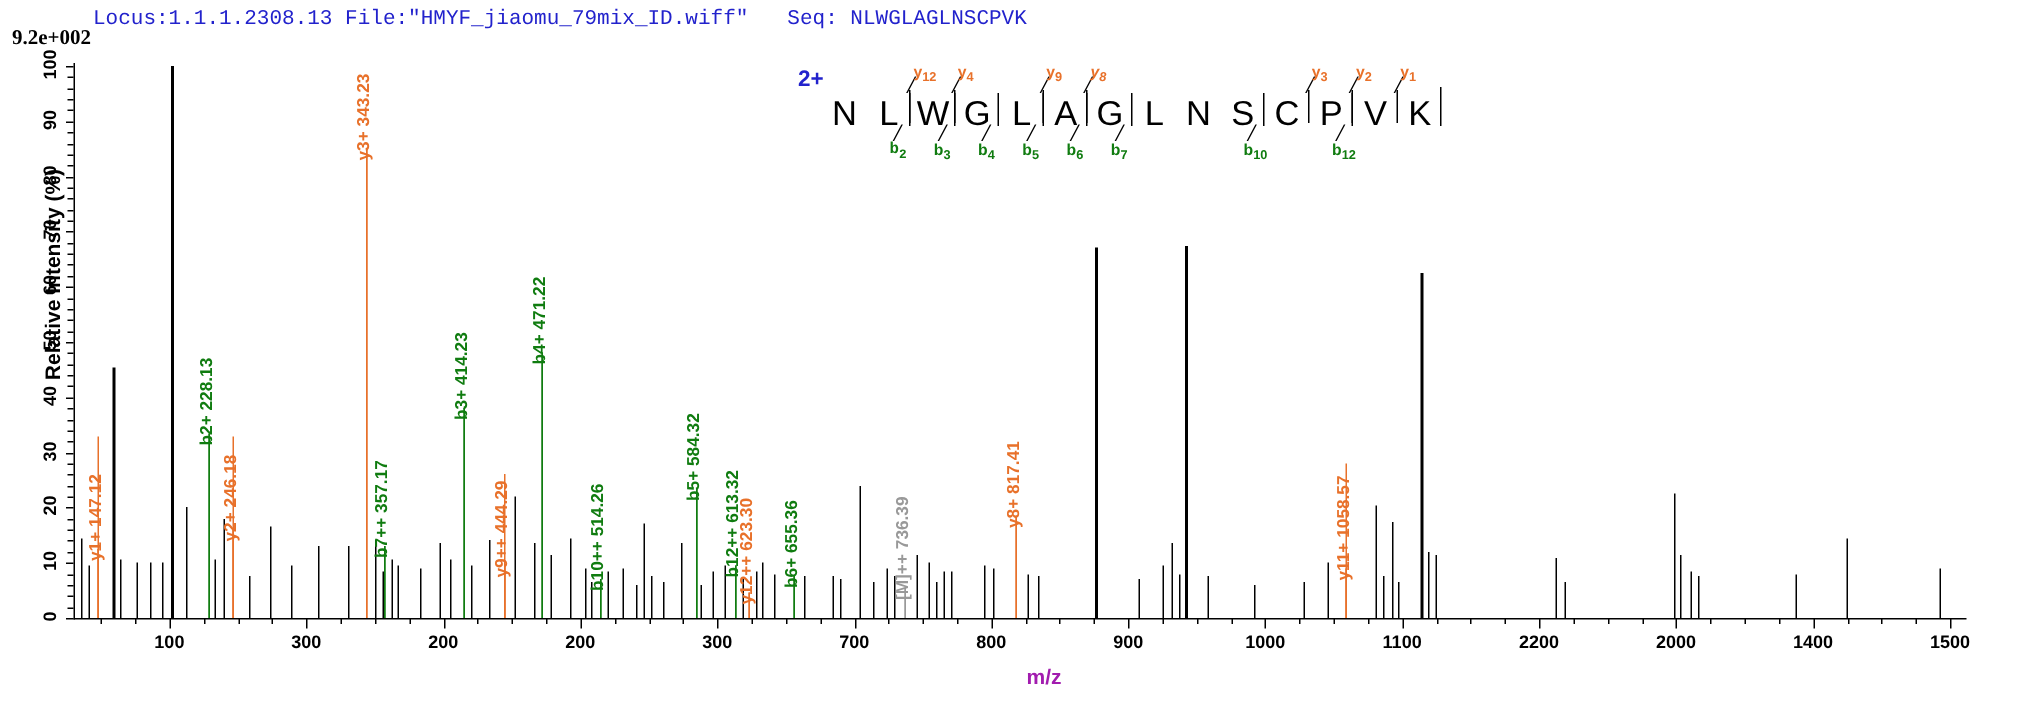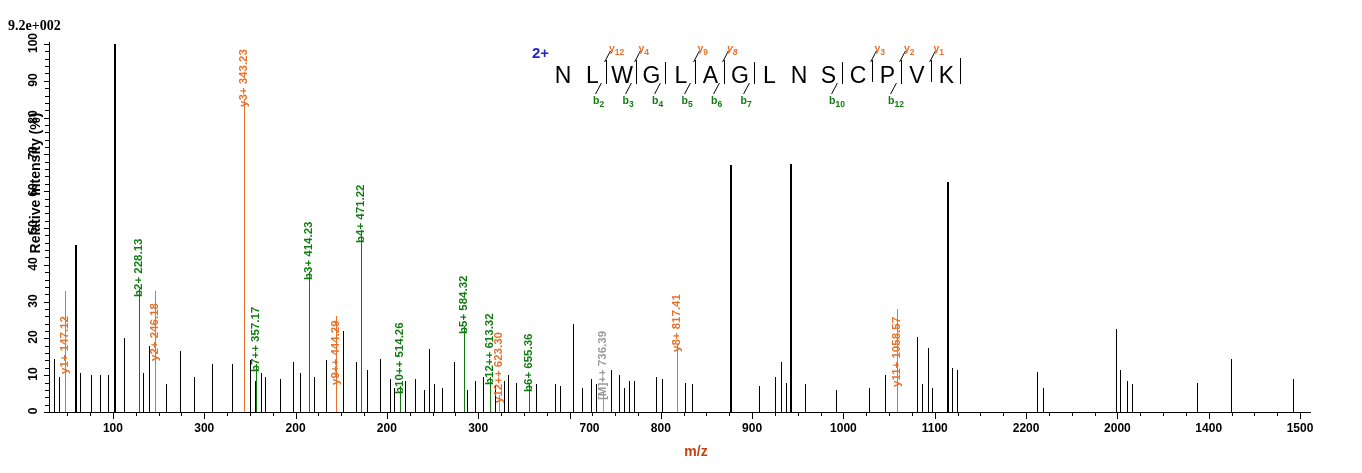--- a/index.html
+++ b/index.html
@@ -78,21 +78,21 @@
     width: 60px;
     margin-left: -30px;
     text-align: center;
   }
   .x-axis-title {
     position: absolute;
     top: 443px; left: 0; width: 1362px;
     text-align: center;
     font-size: 14px;
     font-weight: bold;
-    color: #c2410c;
+    color: #a21caf;
   }
   .x-axis-title span { margin-left: 30px; }
 
   
   #plot { position: absolute; left:0; top:0; width:1362px; height:473px; }
   .peak { position: absolute; bottom: 61px; width: 1px; background: #000; }
   .peak.w2 { width: 2px; }
   .peak.y-ion { background: #e8712a; }
   .peak.b-ion { background: #107c10; }
   .peak.m-ion { background: #999999; }
@@ -153,20 +153,21 @@
   }
   .frag-label.y { color: #e8712a; top: 0px; }
   .frag-label.b { color: #107c10; top: 52px; }
   .frag-label sub { font-size: 8.5px; }
 </style>
 </head>
 <body>
 
 <div id="root">
 
+  <div class="header-line"><span>Locus:1.1.1.2308.13</span> <span>File:"HMYF_jiaomu_79mix_ID.wiff"</span><span class="seq-label">Seq:</span> <span>NLWGLAGLNSCPVK</span></div>
 
   <div class="scale-note">9.2e+002</div>
 
   <div class="y-axis-title">Relative  Intensity (%)</div>
   <div id="y-axis">
       <div class="y-tick" style="top: 412px;"></div>
       <div class="y-tick-label" style="left: 20px; top: 404px;">0</div>
       <div class="y-tick" style="top: 375.2px;"></div>
       <div class="y-tick-label" style="left: 20px; top: 367.2px;">10</div>
       <div class="y-tick" style="top: 338.4px;"></div>
@@ -236,21 +237,21 @@
       <div class="x-tick-label" style="left: 112.922px;">100</div>
       <div class="x-tick" style="left: 204.239px;"></div>
       <div class="x-tick-label" style="left: 204.239px;">300</div>
       <div class="x-tick" style="left: 295.556px;"></div>
       <div class="x-tick-label" style="left: 295.556px;">200</div>
       <div class="x-tick" style="left: 386.873px;"></div>
       <div class="x-tick-label" style="left: 386.873px;">200</div>
       <div class="x-tick" style="left: 478.19px;"></div>
       <div class="x-tick-label" style="left: 478.19px;">300</div>
       <div class="x-tick" style="left: 569.507px;"></div>
-      <div class="x-tick-label" style="left: 569.507px; text-align: right;">700</div>
+      <div class="x-tick-label" style="left: 569.507px;">700</div>
       <div class="x-tick" style="left: 660.823px;"></div>
       <div class="x-tick-label" style="left: 660.823px;">800</div>
       <div class="x-tick" style="left: 752.14px;"></div>
       <div class="x-tick-label" style="left: 752.14px;">900</div>
       <div class="x-tick" style="left: 843.457px;"></div>
       <div class="x-tick-label" style="left: 843.457px;">1000</div>
       <div class="x-tick" style="left: 934.774px;"></div>
       <div class="x-tick-label" style="left: 934.774px;">1100</div>
       <div class="x-tick" style="left: 1026.09px;"></div>
       <div class="x-tick-label" style="left: 1026.09px;">2200</div>
@@ -494,21 +495,21 @@
       <div class="frag-tick diag" style="left: 342.5px; top: 9px;"></div>
       <div class="frag-label y" style="left: 344.5px;"><span>y</span><sub>3</sub></div>
       <div class="frag-tick" style="left: 371px; top: 18px;"></div>
       <div class="frag-tick diag" style="left: 372px; top: 9px;"></div>
       <div class="frag-label y" style="left: 374px;"><span>y</span><sub>2</sub></div>
       <div class="frag-tick" style="left: 400.5px; top: 18px;"></div>
       <div class="frag-tick diag" style="left: 401.5px; top: 9px;"></div>
       <div class="frag-label y" style="left: 403.5px;"><span>y</span><sub>1</sub></div>
       <div class="frag-tick" style="left: 76px; top: 20px;"></div>
       <div class="frag-tick diag" style="left: 68px; top: 41px;"></div>
-      <div class="frag-label b" style="left: 63px;"><span>b</span><sub>2</sub></div>
+      <div class="frag-label b" style="left: 63px; font-family: Liberation Mono, monospace;"><span>b</span><sub>2</sub></div>
       <div class="frag-tick" style="left: 105.5px; top: 20px;"></div>
       <div class="frag-tick diag" style="left: 97.5px; top: 41px;"></div>
       <div class="frag-label b" style="left: 92.5px;"><span>b</span><sub>3</sub></div>
       <div class="frag-tick" style="left: 135px; top: 20px;"></div>
       <div class="frag-tick diag" style="left: 127px; top: 41px;"></div>
       <div class="frag-label b" style="left: 122px;"><span>b</span><sub>4</sub></div>
       <div class="frag-tick" style="left: 164.5px; top: 20px;"></div>
       <div class="frag-tick diag" style="left: 156.5px; top: 41px;"></div>
       <div class="frag-label b" style="left: 151.5px;"><span>b</span><sub>5</sub></div>
       <div class="frag-tick" style="left: 194px; top: 20px;"></div>

